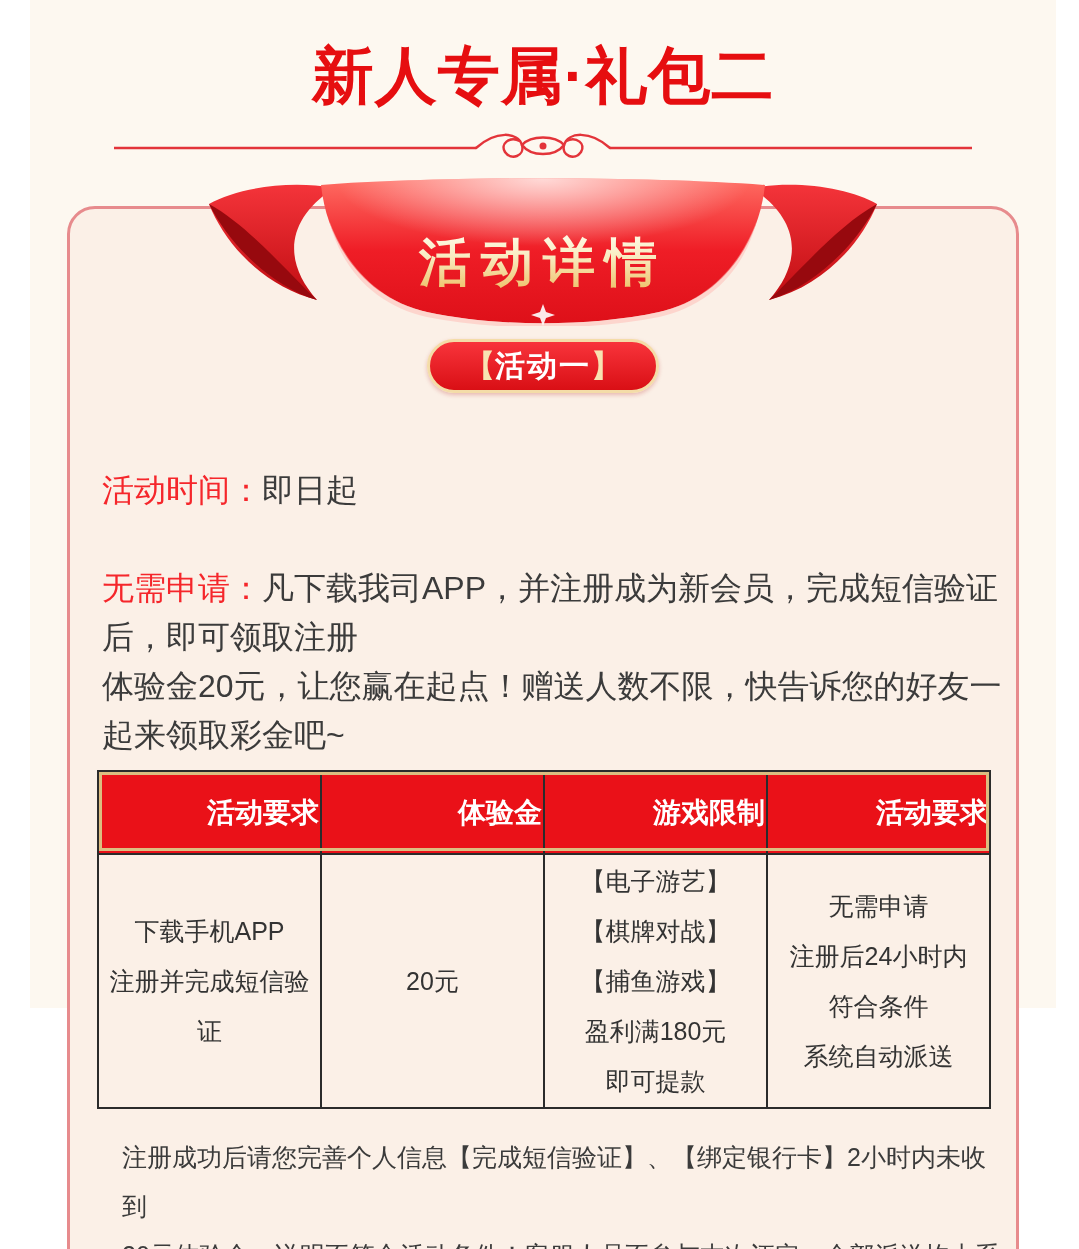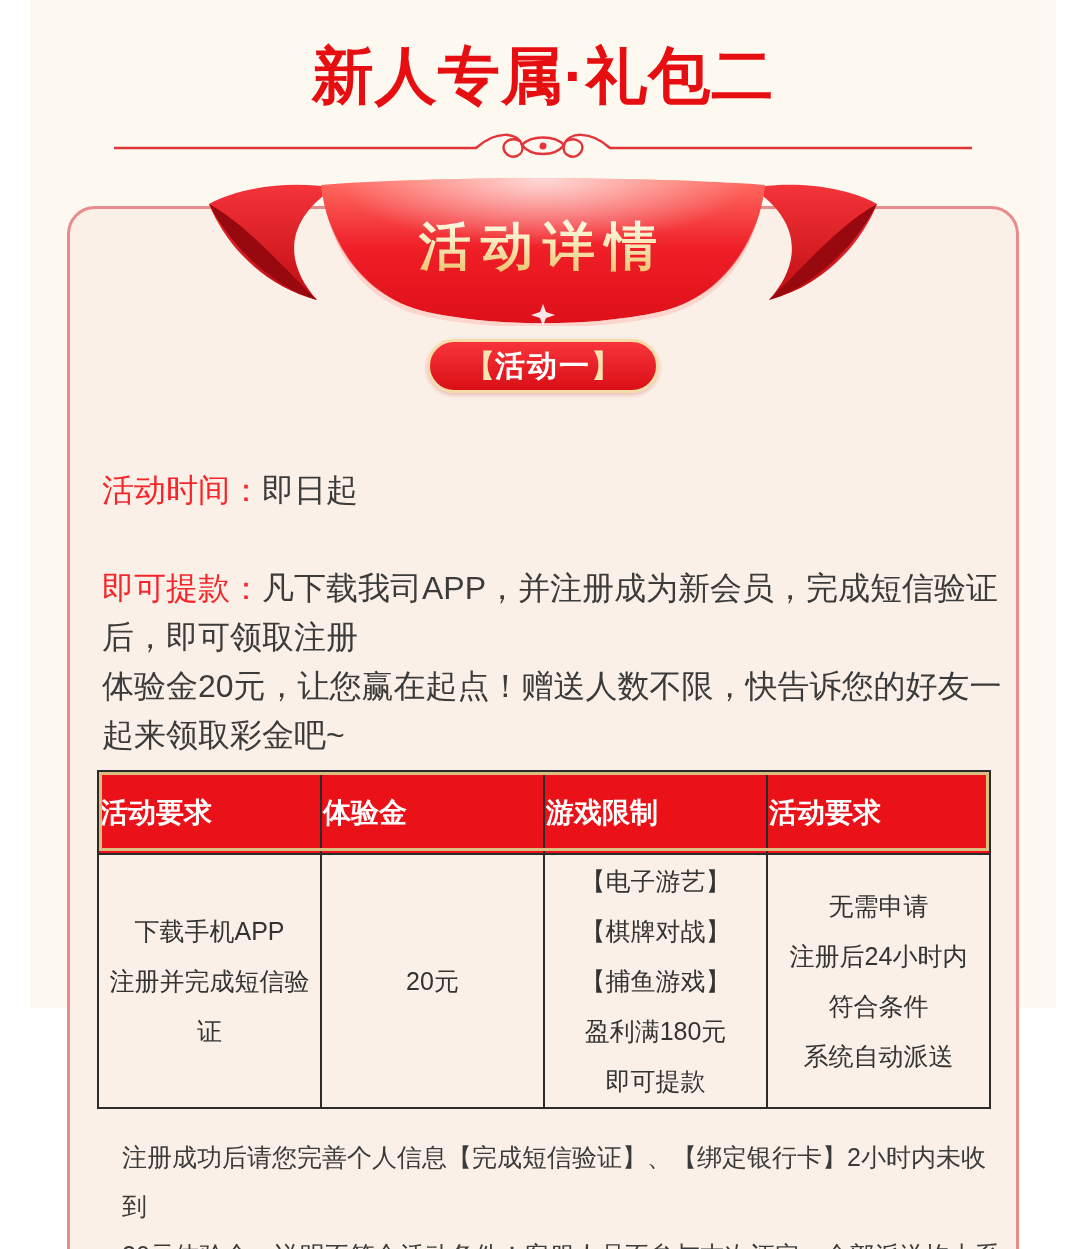--- a/index.html
+++ b/index.html
@@ -24,21 +24,21 @@
     background:#fbf0e7;border:3px solid #e78b8d;border-radius:28px;
     box-sizing:content-box;
   }
   
   .ribbon{
     position:absolute;top:-31px;left:50%;transform:translateX(-50%);
     width:672px;height:148px;pointer-events:none;
   }
   .ribbon svg{display:block;width:672px;height:148px;}
   .ribbon-text{
-    position:absolute;top:34px;left:0;width:100%;text-align:center;
+    position:absolute;top:50px;left:0;width:100%;text-align:center;
     font-size:52px;font-weight:bold;letter-spacing:10px;
     color:#f3d489;
     background:linear-gradient(#fffdf0,#f9ecc2 40%,#eec068 90%);
     -webkit-background-clip:text;background-clip:text;
     -webkit-text-fill-color:transparent;
   }
   
   .badge{
     margin:130px auto 0;width:226px;height:48px;
     display:flex;align-items:center;justify-content:center;
@@ -50,21 +50,21 @@
   .badge .bracket{color:#f8e3b2;}
   .badge .badge-label{color:#ffffff;letter-spacing:2px;}
   
   .info{margin:24px 10px 0 32px;font-size:32px;line-height:49px;color:#3b3b3b;white-space:pre-line;}
   .red-label{color:#f5262b;}
   
   .table-wrap{position:relative;margin:10px 0 0 27px;width:894px;}
   table.activity{border-collapse:collapse;width:894px;table-layout:fixed;}
   table.activity th{
     border:2px solid #2b2b2b;background:#ea1118;color:#ffffff;
-    font-size:28px;font-weight:bold;height:79px;text-align:left;
+    font-size:28px;font-weight:bold;height:79px;text-align:right;
   }
   table.activity td{
     border:2px solid #2b2b2b;background:#fbf0e7;color:#333333;
     font-size:25px;line-height:50px;height:252px;text-align:center;
     vertical-align:middle;white-space:pre-line;padding:0 4px;
   }
   .gold-trim{
     position:absolute;left:2px;top:2px;width:890px;height:79px;
     border:3px solid #dcbd80;box-sizing:border-box;pointer-events:none;
   }
@@ -126,21 +126,21 @@
     </div>
 
     <div class="badge">
       <span class="bracket">【</span>
         <span class="badge-label">活动一</span>
         <span class="bracket">】</span>
     </div>
 
     <div class="info">
       <span class="red-label">活动时间：</span><span>即日起</span><br>
-      <span class="red-label">即可提款：</span><span>凡下载我司APP，并注册成为新会员，完成短信验证后，即可领取注册
+      <span class="red-label">无需申请：</span><span>凡下载我司APP，并注册成为新会员，完成短信验证后，即可领取注册
 体验金20元，让您赢在起点！赠送人数不限，快告诉您的好友一起来领取彩金吧~</span>
     </div>
 
     <div class="table-wrap">
       <table class="activity">
         <thead>
           <tr>
             <th>活动要求</th>
             <th>体验金</th>
             <th>游戏限制</th>

